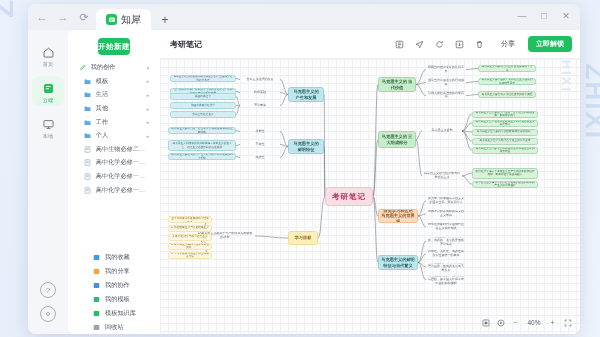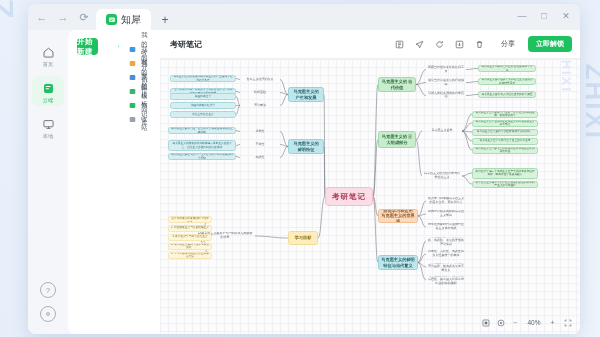--- a/index.html
+++ b/index.html
@@ -109,22 +109,23 @@
     display:flex;align-items:center;justify-content:center;
     font-size:7px;color:#8d959f;
   }
 
   
   #sidebar{
     width:92px;flex:0 0 92px;
     background:#fff;
     border-radius:7px 0 0 7px;
     padding:8px 0 0;
-    display:flex;
+    display:flex;flex-direction:column;
     overflow:hidden;
+    align-items:center;
   }
   .btn-new{
     margin:0 9px 6px;height:17px;border-radius:4px;
     background:#1fc060;color:#fff;font-size:7.5px;
     display:flex;align-items:center;justify-content:center;
     font-weight:bold;letter-spacing:.5px;
   }
   .btn-import{
     margin:0 9px 9px;height:16px;border-radius:4px;
     background:#fff;border:1px solid #e3e7ec;color:#4a525c;font-size:7.5px;

